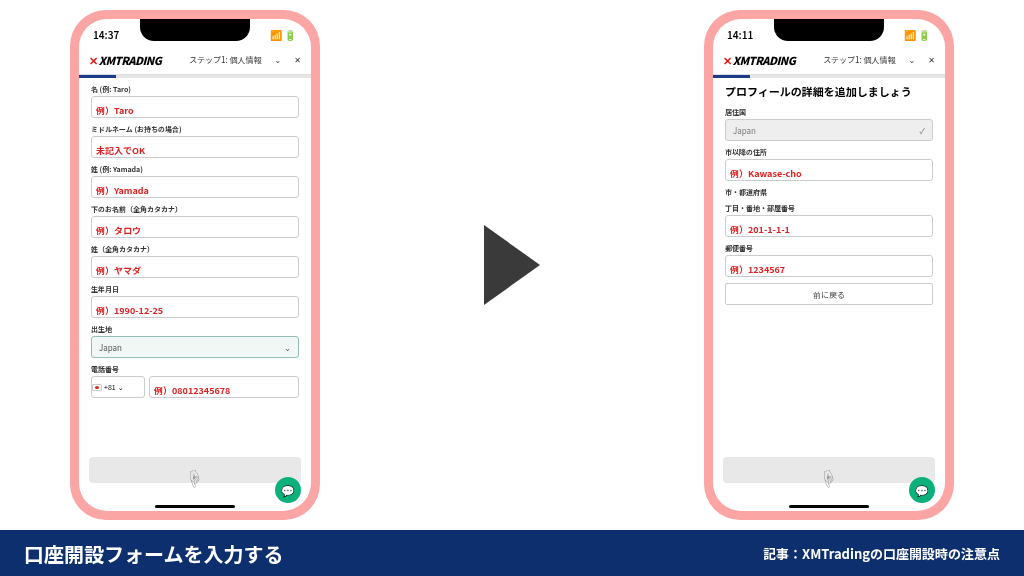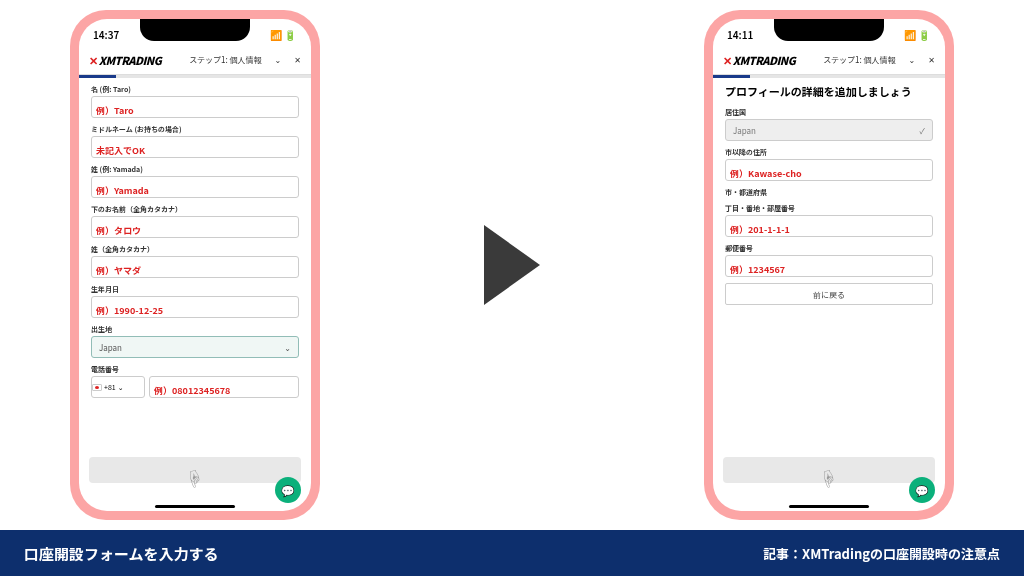--- a/index.html
+++ b/index.html
@@ -30,21 +30,21 @@
 .tel .inp{flex:1}
 .heading{font-size:11px;font-weight:700;line-height:1.4;margin-bottom:8px}
 .btn-back{border:1px solid #ccc;border-radius:2px;height:22px;display:flex;align-items:center;justify-content:center;font-size:8px;color:#444;background:#fff;margin-top:6px}
 .bottom{position:absolute;bottom:10px;left:10px;right:10px;height:44px}
 .btn-sub{background:#e8e8e8;border-radius:4px;height:26px;position:relative;display:flex;align-items:center;justify-content:center;font-size:8px;color:#999}
 .hand{position:absolute;right:46%;top:8px;font-size:18px;transform:rotate(-15deg)}
 .fab{position:absolute;right:0;bottom:-2px;width:26px;height:26px;border-radius:50%;background:#0bb07b;display:flex;align-items:center;justify-content:center;color:#fff;font-size:11px}
 .home-ind{position:absolute;bottom:3px;left:50%;transform:translateX(-50%);width:80px;height:3px;background:#000;border-radius:2px}
 .arrow{width:0;height:0;border-top:40px solid transparent;border-bottom:40px solid transparent;border-left:56px solid #3a3a3a}
 .banner{position:absolute;bottom:0;left:0;right:0;height:46px;background:#0d2f6d;color:#fff;display:flex;align-items:center;justify-content:space-between;padding:0 24px;font-weight:700}
-.banner .l{font-size:15px}
+.banner .l{font-size:20px}
 .banner .r{font-size:13px}
 </style>
 </head>
 <body>
 
 <div class="stage">
 
   <div class="phone">
     <div class="notch"></div>
     <div class="screen">

